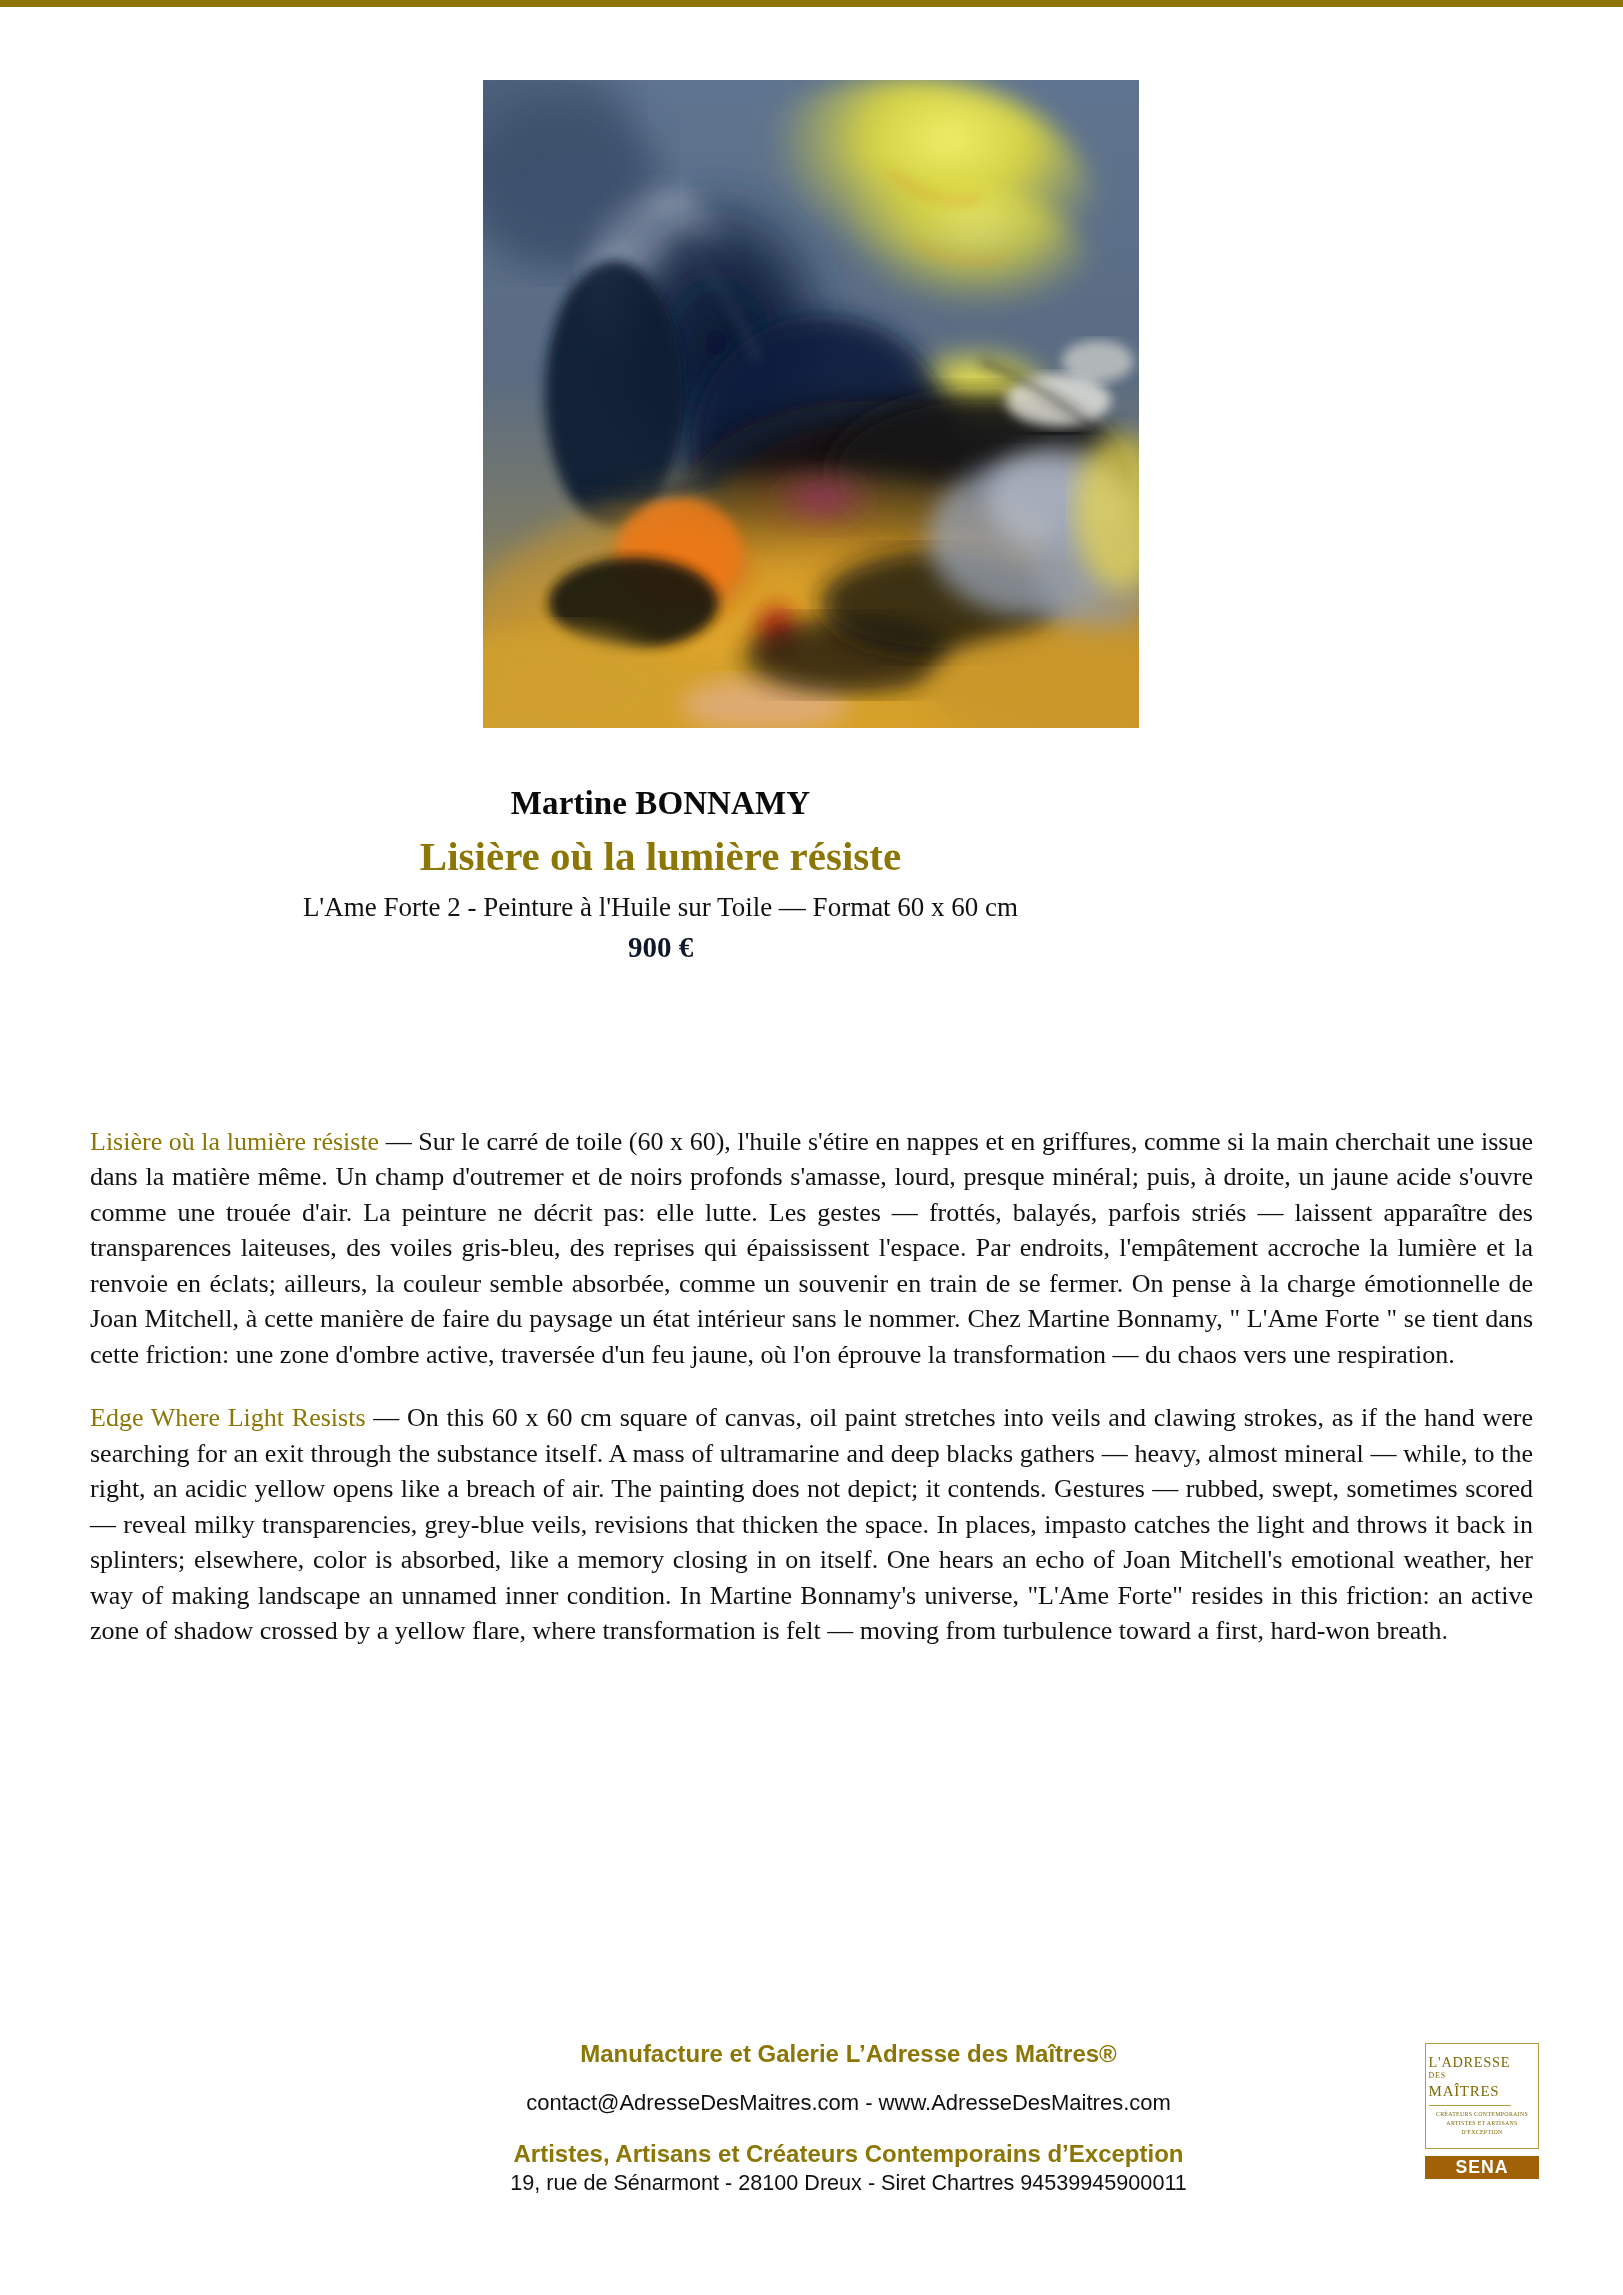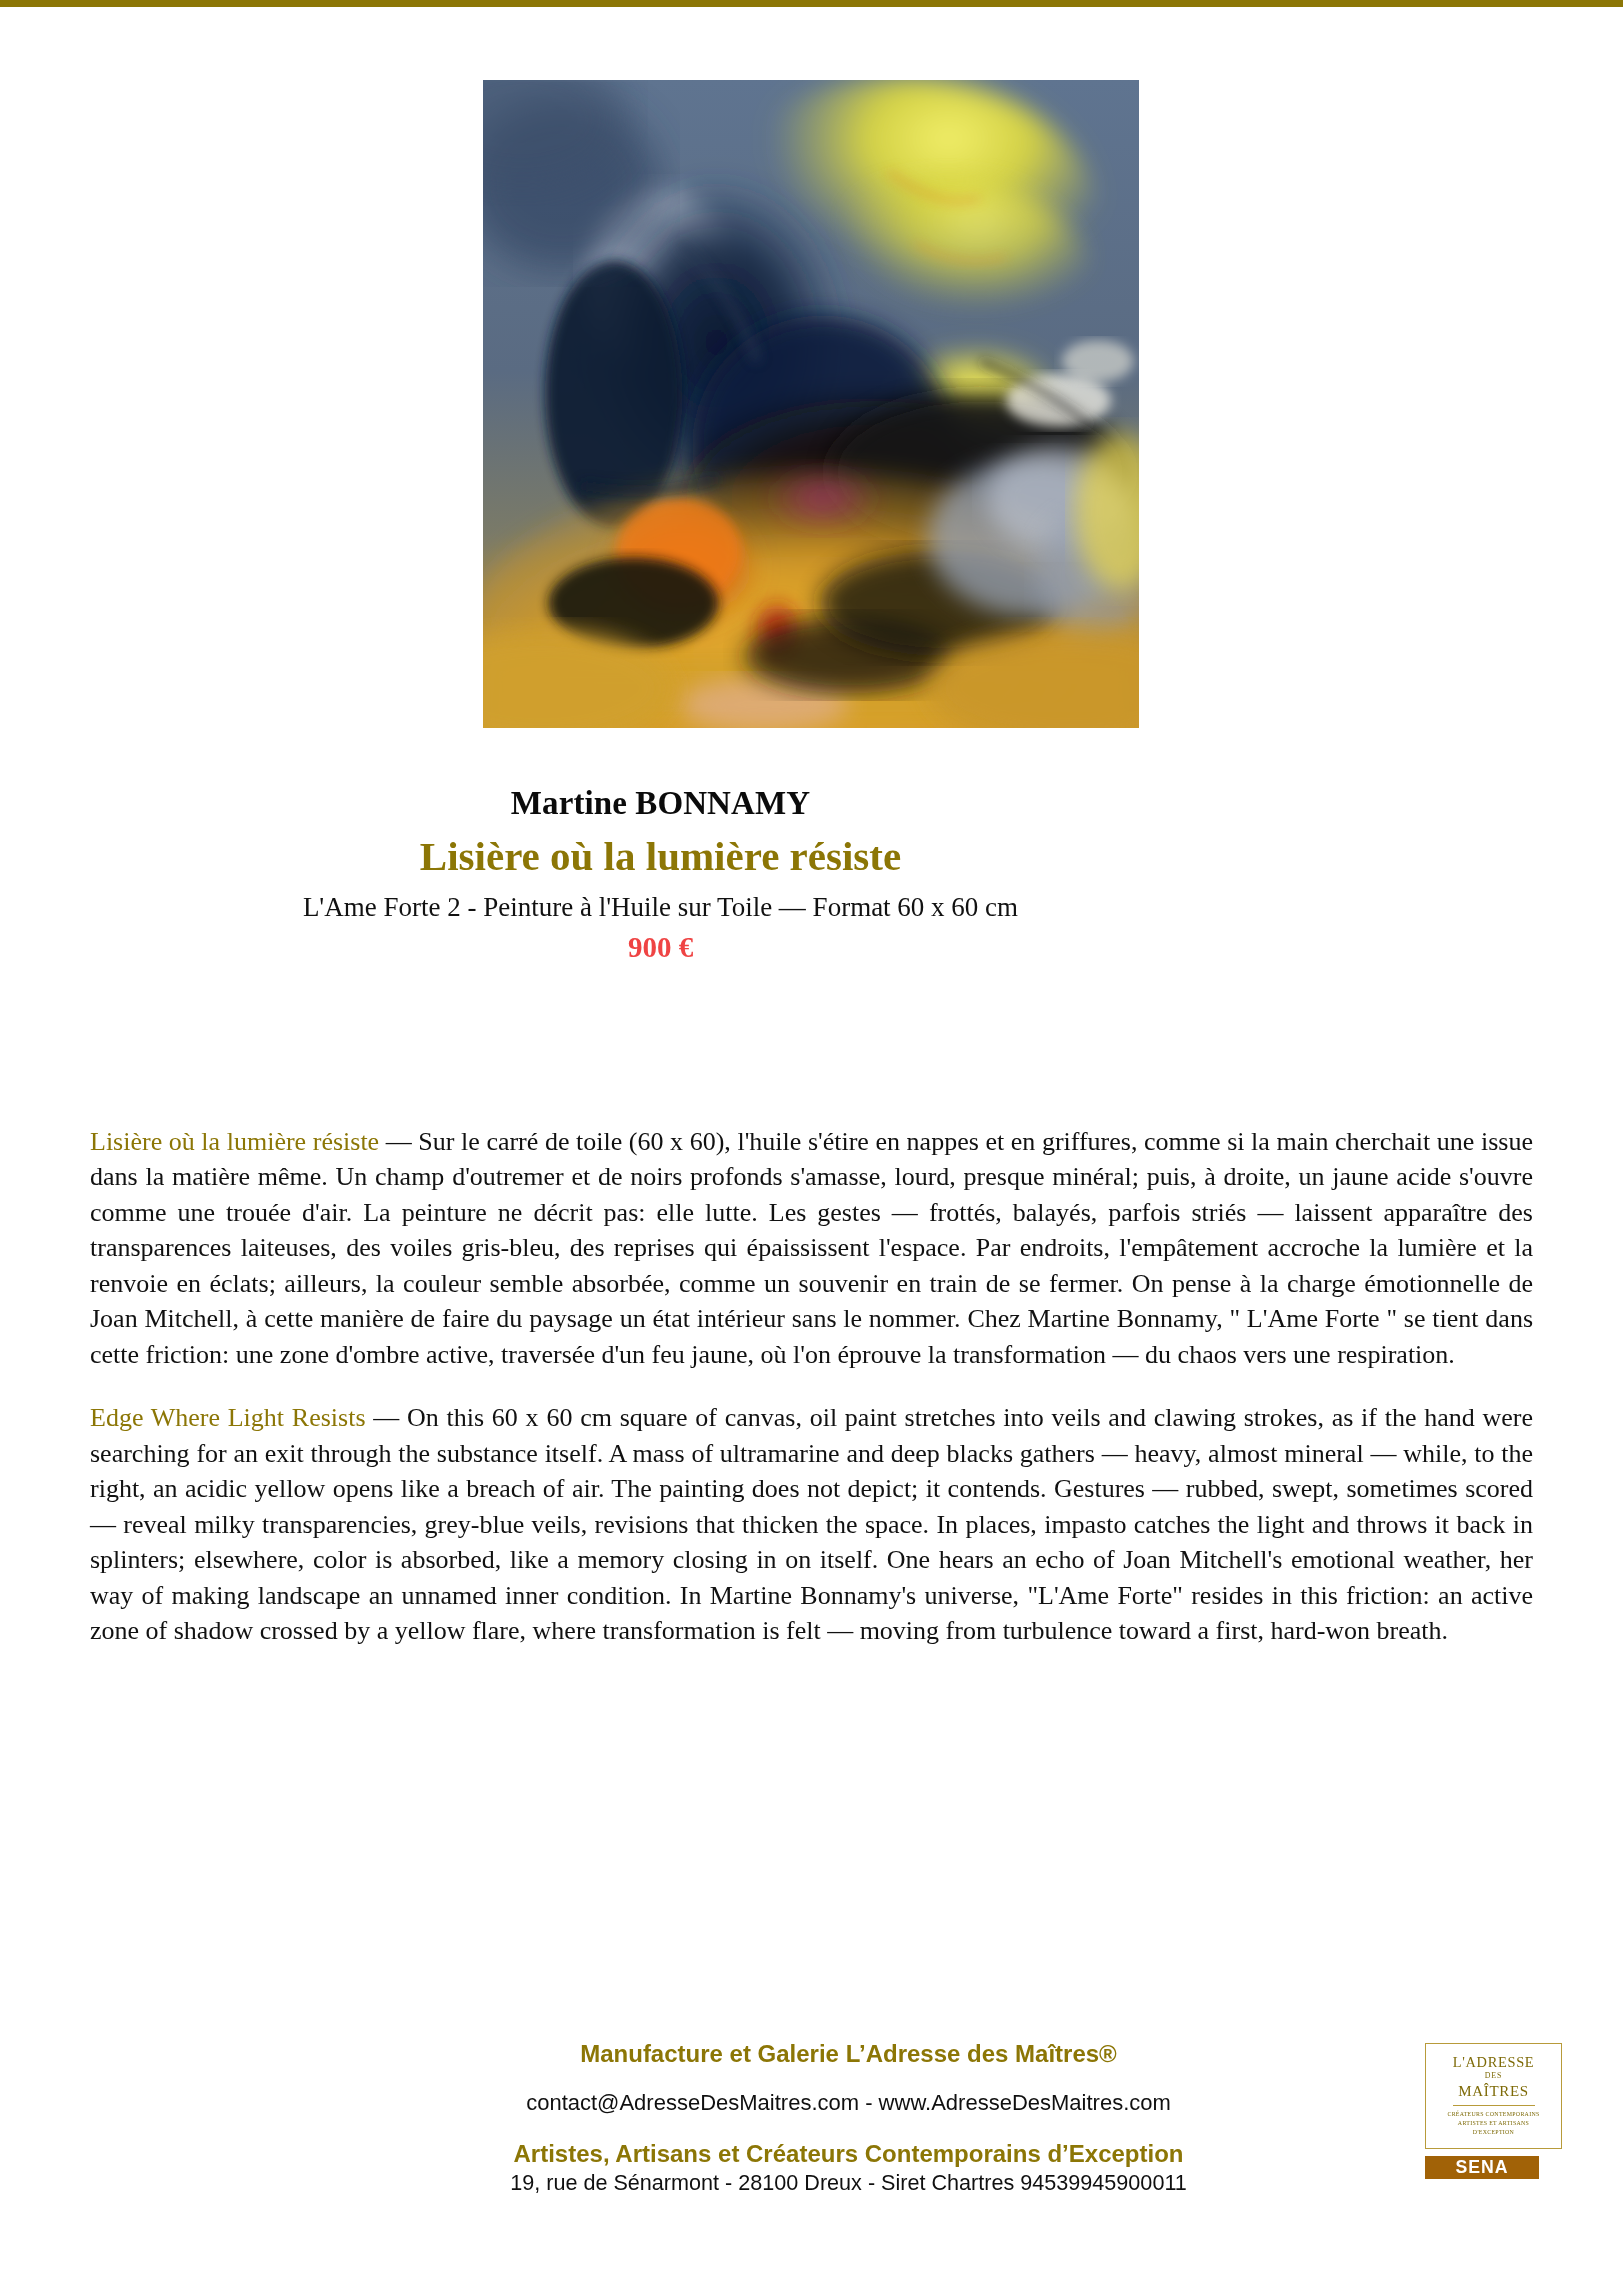--- a/index.html
+++ b/index.html
@@ -57,21 +57,21 @@
     font-family:"Liberation Serif", serif;
     font-size:27px;
     color:#111111;
     line-height:1.2;
     margin-top:9.2px;
   }
   .work-price{
     font-family:"Liberation Serif", serif;
     font-weight:bold;
     font-size:29px;
-    color:#ef4444;
+    color:#0f172a;
     line-height:1.2;
     margin-top:6.5px;
   }
 
   
   .body-copy{
     position:absolute;
     left:90px; top:1124px;
     width:1443px;
   }
@@ -123,27 +123,26 @@
     color:#101010;
   }
 
   
   .logo-wrap{
     position:absolute;
     left:1425px; top:2043px;
     width:115px;
   }
   .logo-card{
-    width:137px; height:106px;
+    width:114px; height:106px;
     border:1.3px solid #B89B3A;
     box-sizing:border-box;
     background:#ffffff;
     display:flex;
     flex-direction:column;
-    align-items:center;
     justify-content:center;
     padding:3.9px 2.6px;
   }
   .logo-l1{
     font-family:"Liberation Serif", serif;
     font-size:14.4px;
     color:#7E6A07;
     letter-spacing:0.7px;
     line-height:1.05;
   }

